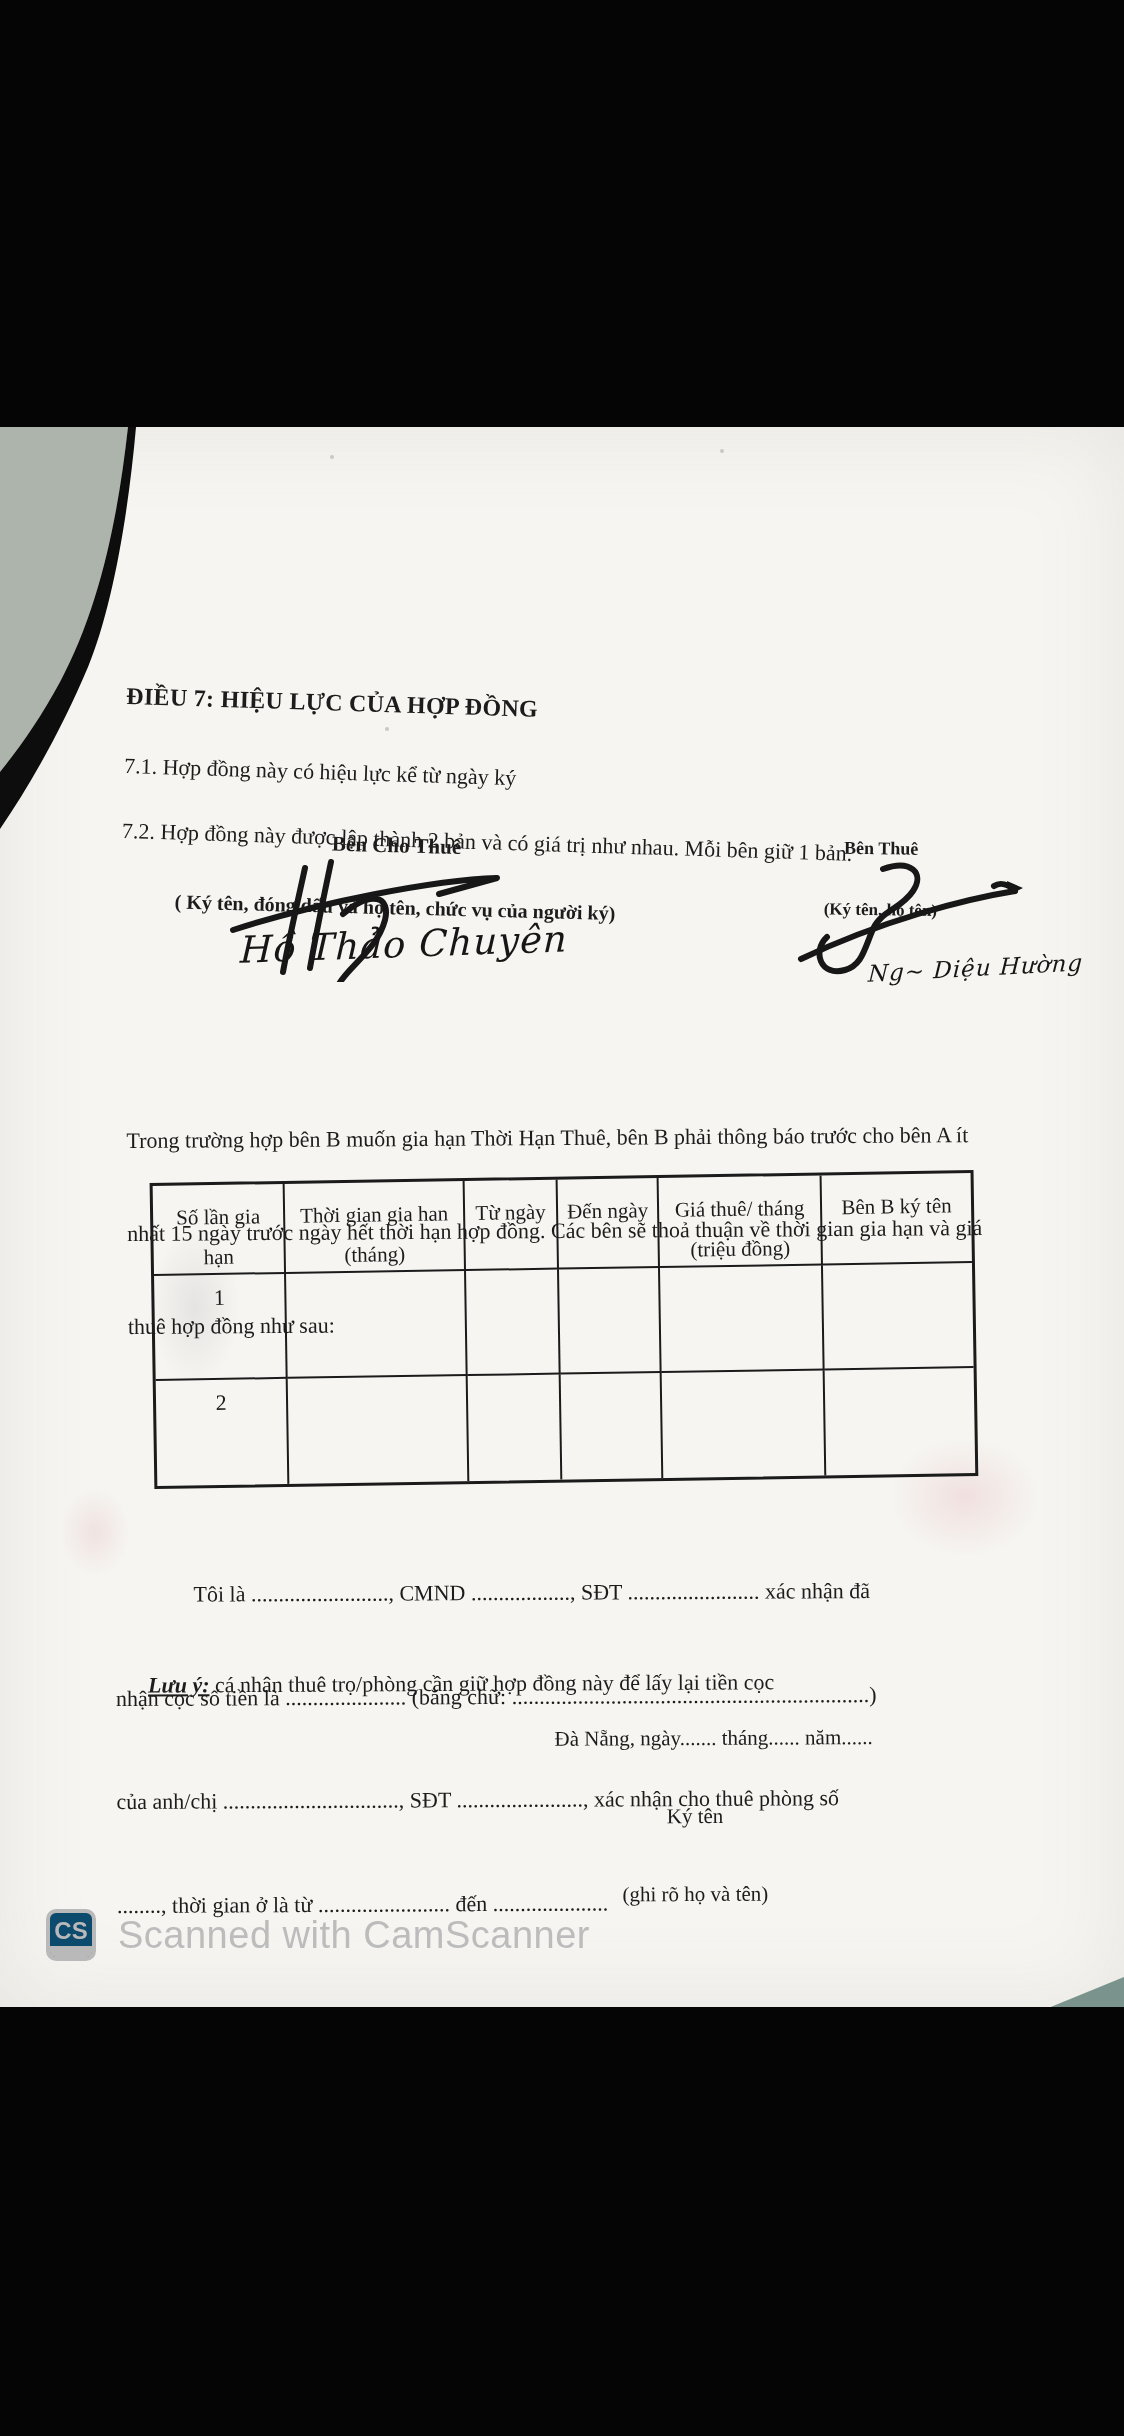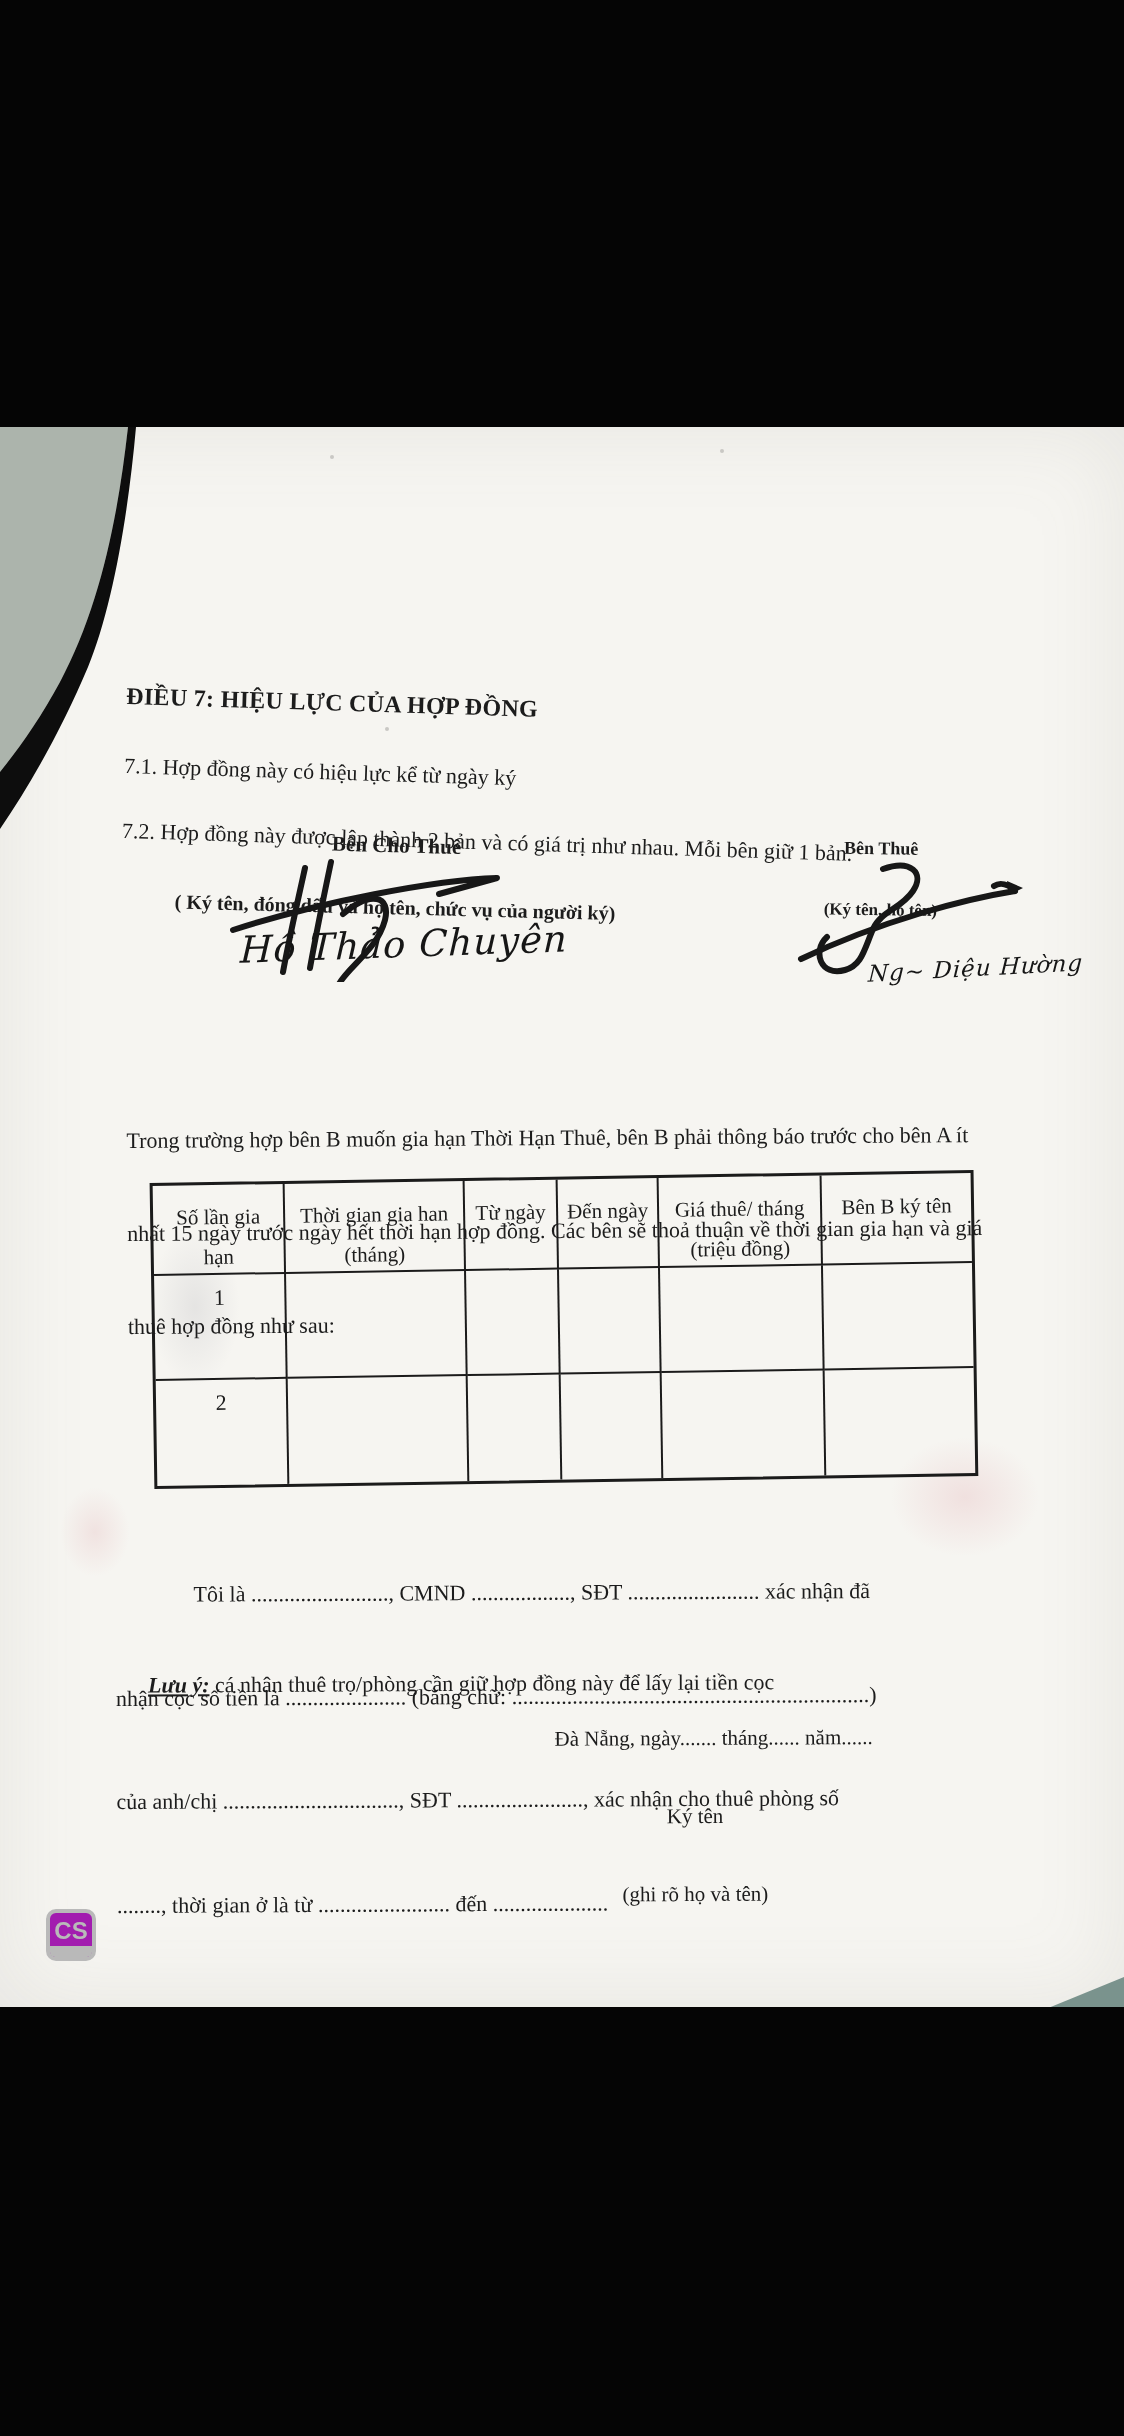--- a/index.html
+++ b/index.html
@@ -39,21 +39,21 @@
   
   .fillin{left:115px;top:1082px;width:915px;font-size:22px;line-height:34.5px;transform:rotate(-0.3deg);transform-origin:left top;}
   .fillin .indent{padding-left:78px;}
   .note{left:115px;top:1218px;font-size:22px;transform:rotate(-0.3deg);}
   .note .lbl{font-weight:bold;text-decoration:underline;font-style:italic;}
   .signoff{left:385px;top:1246px;width:620px;text-align:center;font-size:21px;line-height:26px;transform:rotate(-0.3deg);}
   .signoff .dateline{padding-left:38px;}
   
   .wm{position:absolute;left:46px;top:1482px;display:flex;align-items:center;}
   .cs-icon{position:relative;width:50px;height:52px;border:4px solid #b9b9b9;border-radius:10px;
-           background:#a21caf;box-sizing:border-box;}
+           background:#0c4a6e;box-sizing:border-box;}
   .cs-icon .cs-txt{position:absolute;left:0;right:0;top:4px;text-align:center;
            font-family:"Liberation Sans",sans-serif;font-weight:bold;font-size:24px;color:#b9b9b9;}
   .cs-icon .cs-bar{position:absolute;left:0;right:0;bottom:0;height:11px;background:#b9b9b9;
            border-radius:0 0 5px 5px;}
   .wm-text{margin-left:22px;font-family:"Liberation Sans",sans-serif;font-size:38px;color:#bcbcbc;letter-spacing:.5px;}
   
   .smudge{position:absolute;border-radius:50%;pointer-events:none;}
   .smudge.gray1{left:150px;top:800px;width:90px;height:160px;background:radial-gradient(ellipse at center,rgba(150,150,160,0.18),rgba(150,150,160,0) 70%);}
   .smudge.pink1{left:890px;top:1010px;width:150px;height:120px;background:radial-gradient(ellipse at center,rgba(225,170,175,0.28),rgba(225,170,175,0) 70%);}
   .smudge.pink2{left:60px;top:1060px;width:70px;height:90px;background:radial-gradient(ellipse at center,rgba(220,160,165,0.22),rgba(220,160,165,0) 70%);}
@@ -179,16 +179,17 @@
       <div class="dateline">Đà Nẵng, ngày....... tháng...... năm......</div>
       <div>Ký tên</div>
       <div>(ghi rõ họ và tên)</div>
     </div>
 
     <div class="wm">
       <div class="cs-icon">
         <div class="cs-txt">CS</div>
         <div class="cs-bar"></div>
       </div>
+      <div class="wm-text">Scanned with CamScanner</div>
     </div>
 
   </div>
 </div>
 
 </body></html>

